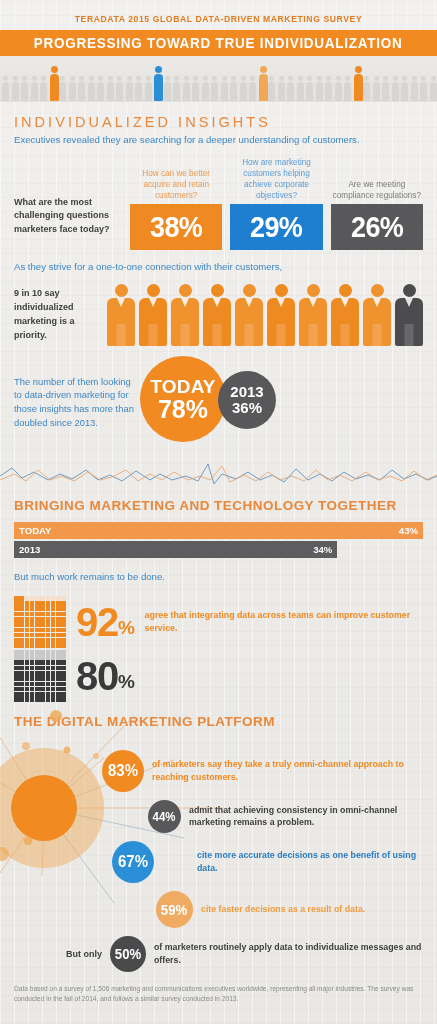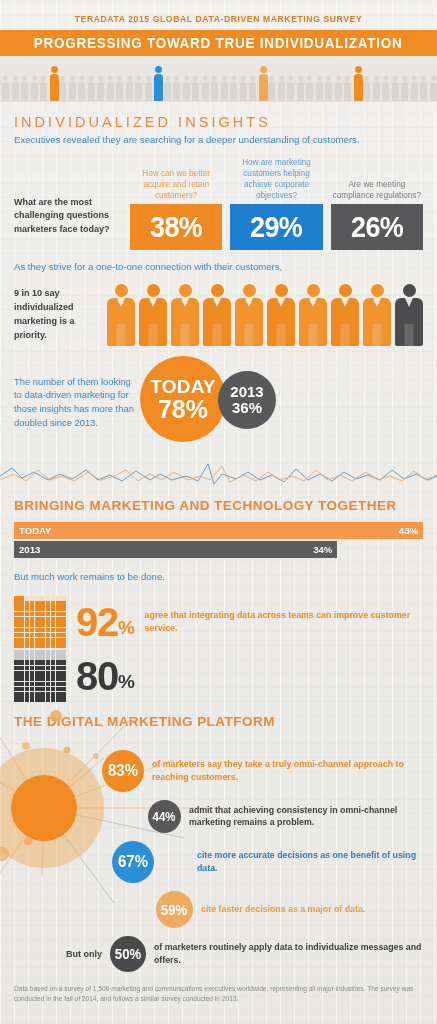--- a/index.html
+++ b/index.html
@@ -752,21 +752,21 @@
         <div class="bubble b">
             <span>67%</span>
           </div>
         <div class="stxt b">cite more accurate decisions as one benefit of using data.</div>
       </div>
 
       <div class="statrow" style="margin-left:142px;">
         <div class="bubble lo" style="width:37px;height:37px;font-size:15px;">
             <span>59%</span>
           </div>
-        <div class="stxt lo">cite faster decisions as a major of data.</div>
+        <div class="stxt lo">cite faster decisions as a result of data.</div>
       </div>
 
       <div class="statrow" style="margin-left:52px;">
         <div class="butonly">But only</div>
         <div class="bubble dk" style="width:36px;height:36px;font-size:15px;">
             <span>50%</span>
           </div>
         <div class="stxt g">of marketers routinely apply data to individualize messages and offers.</div>
       </div>
     </div>

